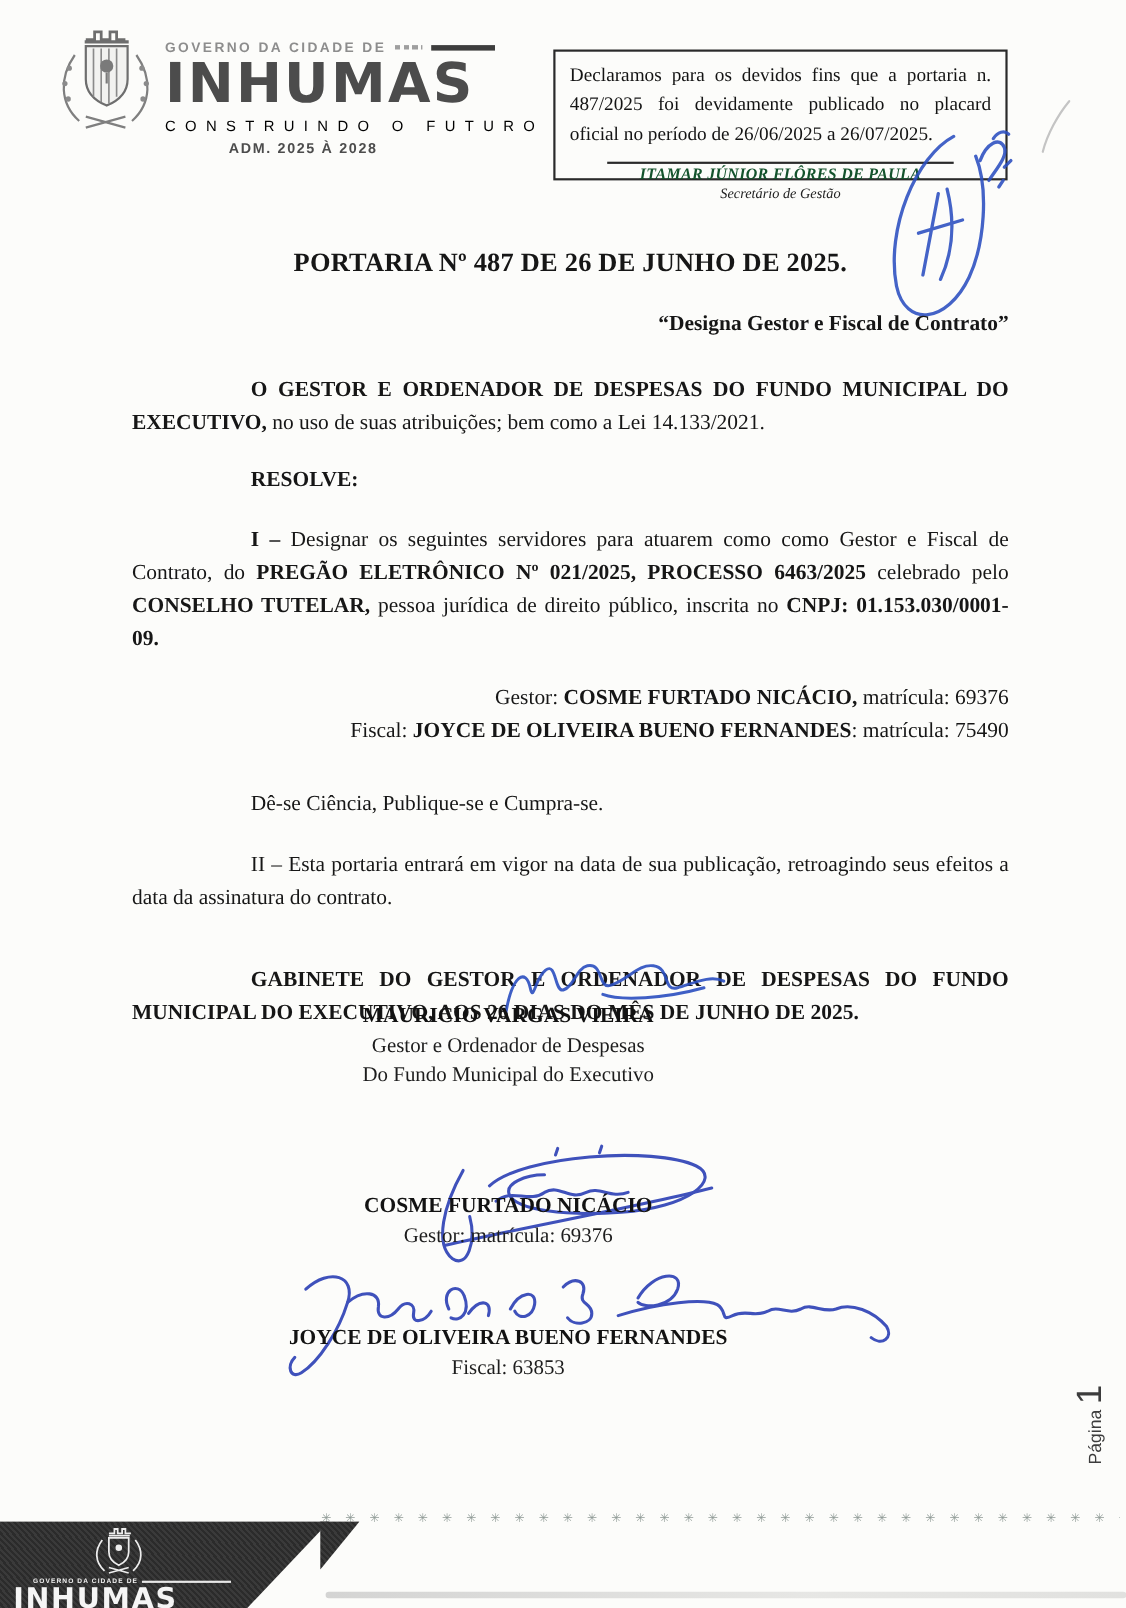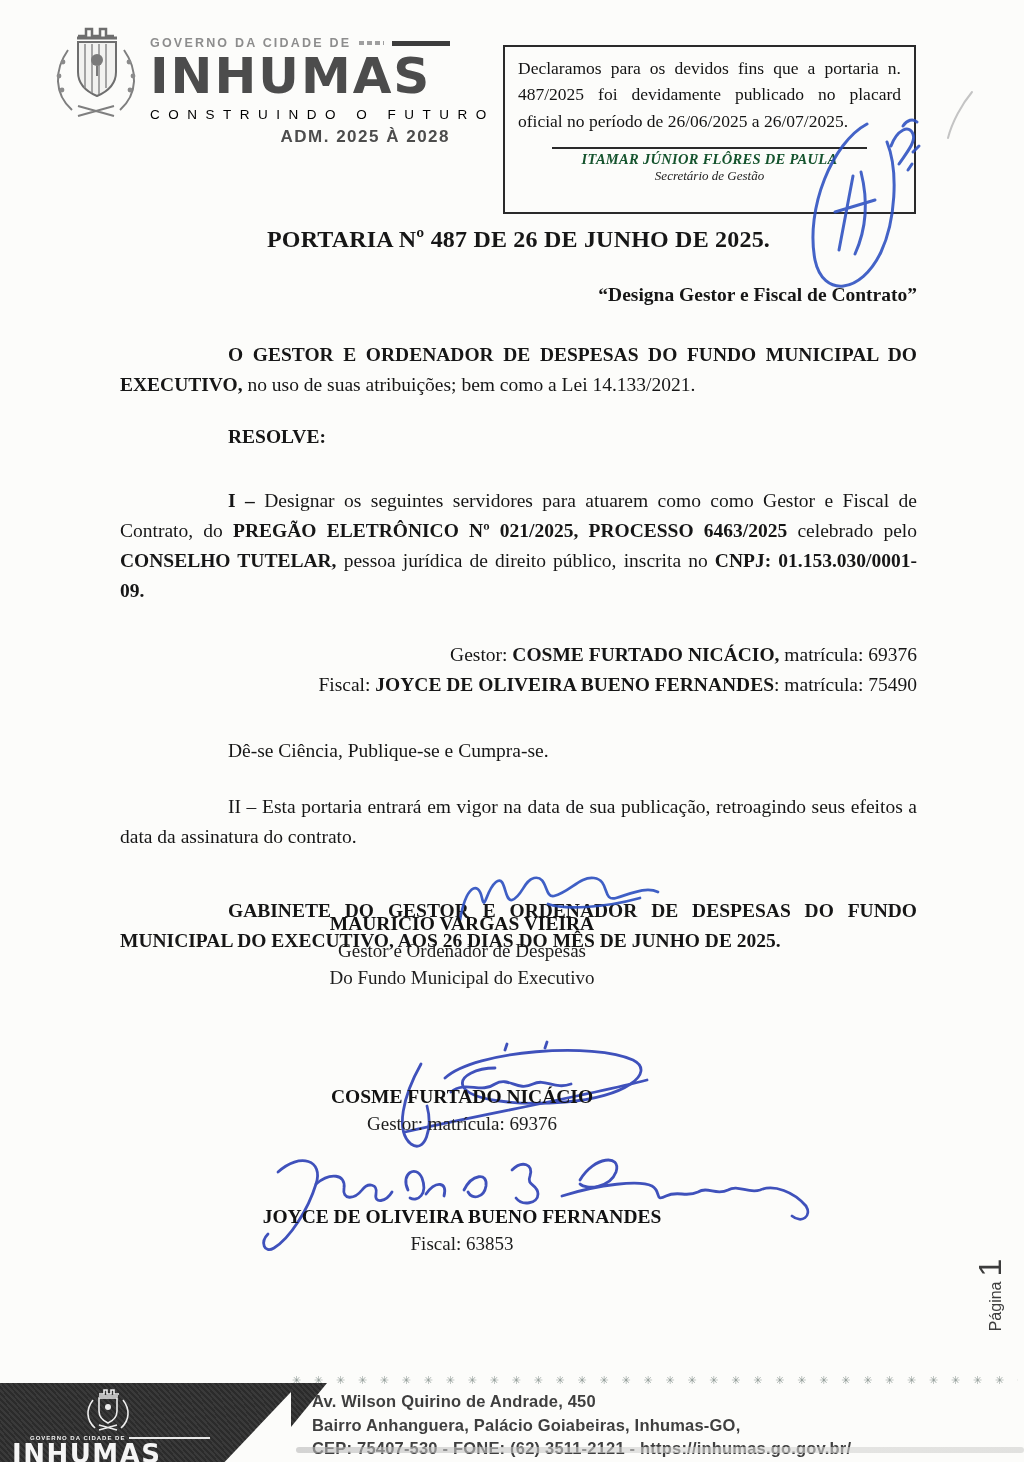--- a/index.html
+++ b/index.html
@@ -16,42 +16,42 @@
   .gov-line { display:flex; align-items:center; gap:8px; }
   .gov-label { font-family:"Liberation Sans",sans-serif; font-size:12.5px; font-weight:bold;
     color:#8d8d8d; letter-spacing:2.2px; white-space:nowrap; }
   .gov-dashes { flex:1; height:4px;
     background:repeating-linear-gradient(90deg,#9f9f9f 0 5px, transparent 5px 8px); }
   .gov-solid { width:58px; height:5px; background:#3d3d3d; }
   .city-name { font-family:"DejaVu Sans",sans-serif; font-weight:bold; font-size:50px;
     line-height:1.02; color:#4c4c4c; letter-spacing:2px; margin-top:1px; }
   .tagline { font-family:"Liberation Sans",sans-serif; font-size:13.5px; color:#000000;
     letter-spacing:8.5px; margin-top:5px; white-space:nowrap; }
-  .adm { font-family:"Liberation Sans",sans-serif; font-size:17px; font-weight:bold;
-    color:#4c4c4c; letter-spacing:1.5px; margin-top:5px; margin-left:58px;text-align:right; }
-
-  
-  .decl-box { position:absolute; left:503px; top:45px; width:413px; height:169px;
+  .adm { font-family:"Liberation Sans",sans-serif; font-size:13px; font-weight:bold;
+    color:#4c4c4c; letter-spacing:1.5px; margin-top:5px; margin-left:58px; }
+
+  
+  .decl-box { position:absolute; left:503px; top:45px; width:413px; height:119px;
     border:2px solid #2a2a2a; padding:8px 13px 6px 13px; background:transparent; }
   .decl-text { font-size:17.5px; line-height:1.5; text-align:justify; color:#141414; }
   .decl-sig { margin-top:13px; text-align:center; }
   .decl-line { width:82%; margin:0 auto; border-top:2px solid #2a2a2a; }
   .decl-name { font-weight:bold; font-style:italic; font-size:14.5px; letter-spacing:.3px;
     margin-top:2px; color:#14532d; }
   .decl-role { font-style:italic; font-size:13px; color:#222; }
 
   .sig-svg { position:absolute; pointer-events:none; }
 
   
   .body-col { position:absolute; left:120px; top:224px; width:797px;
     font-size:19.5px; line-height:30px; text-align:justify; color:#161616; }
   .doc-title { text-align:center; font-weight:bold; font-size:24px; letter-spacing:.2px; }
   .epigraph  { text-align:right; font-weight:bold; margin-top:26px; }
   .p-ind { text-indent:108px; }
-  .mt1 { margin-top:30px; } .mt2 { margin-top:22px; } .mt3 { margin-top:34px; }
+  .mt1 { margin-top:30px; } .mt2 { margin-top:22px; } .mt3 { margin-top:24px; }
   .mt4 { margin-top:26px; } .mt5 { margin-top:36px; } .mt6 { margin-top:44px; }
   .assign { margin-left:108px; text-align:right; }
   b.k { font-weight:bold; }
 
   
   .sig-block { position:absolute; left:0; width:924px; text-align:center; line-height:27px; }
   .sig-name { font-weight:bold; font-size:19.5px; color:#121212; }
   .sig-role { font-size:19px; color:#1d1d1d; }
 
   
@@ -203,25 +203,20 @@
 
   <div class="page-label">
     <div class="page-label-inner">
       <span class="page-word">Página</span>
       <span class="page-num">1</span>
     </div>
   </div>
 
   <div class="orn-row">✳ ✳ ✳ ✳ ✳ ✳ ✳ ✳ ✳ ✳ ✳ ✳ ✳ ✳ ✳ ✳ ✳ ✳ ✳ ✳ ✳ ✳ ✳ ✳ ✳ ✳ ✳ ✳ ✳ ✳ ✳ ✳ ✳ ✳ ✳ ✳ ✳ ✳ ✳ ✳</div>
 
-  <div class="addr">
-    <div>Av. Wilson Quirino de Andrade, 450</div>
-    <div>Bairro Anhanguera, Palácio Goiabeiras,  Inhumas-GO,</div>
-    <div>CEP: 75407-530 - FONE: (62) 3511-2121 - https://inhumas.go.gov.br/</div>
-  </div>
 
   <div class="gray-smudge"></div>
 
   <div class="footer-block">
     <svg class="crest-ftr" viewBox="0 0 52 46" fill="none" stroke="#ededed" stroke-width="1.6">
       <path d="M17 7 h5 v-4 h3 v4 h4 v-4 h3 v4 h5"></path>
       <path d="M17 9 h19"></path>
       <path d="M17 11 h18 v13 q0 8 -9 12 q-9 -4 -9 -12 z"></path>
       <circle cx="26" cy="20" r="3" fill="#ededed" stroke="none"></circle>
       <path d="M11 13 C 4 22 4 33 13 41 M41 13 C 48 22 48 33 39 41"></path>

